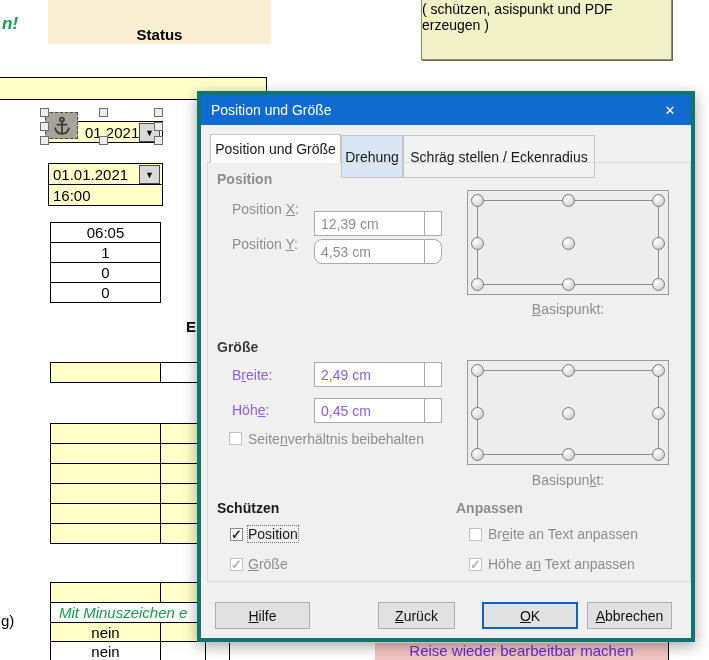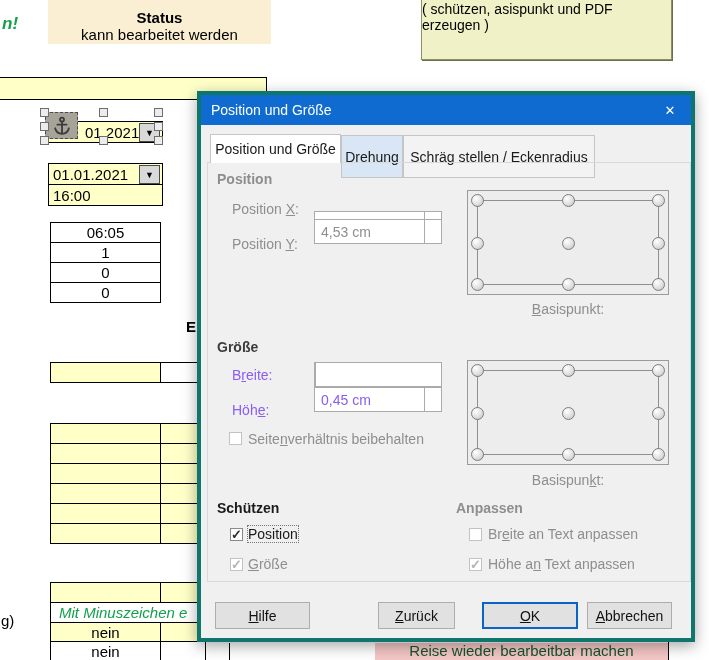--- a/index.html
+++ b/index.html
@@ -13,21 +13,21 @@
   .green-i{color:#13a04c;font-style:italic;}
   .status-box{left:48px;top:-12px;width:223px;height:56px;background:#faefd2;display:flex;flex-direction:column;justify-content:flex-end;align-items:center;padding-bottom:1px;box-sizing:border-box;}
   .status-box .t1{font-weight:bold;font-size:15px;}
   .status-box .t2{font-size:15px;}
   .note-box{left:421px;top:-32px;width:251px;height:92px;background:#f1f1c7;border:1px solid #8f8f63;
             box-shadow:1px 1px 0 #6e6e4e;box-sizing:border-box;display:flex;align-items:flex-end;justify-content:center;padding-bottom:26px;font-size:14px;}
   .dd{position:absolute;width:21px;height:19px;background:#d9d9d9;border:1px solid #4a4a4a;box-sizing:border-box;
       display:flex;align-items:center;justify-content:center;font-size:9px;color:#000;}
   .handle{position:absolute;width:9px;height:9px;background:#ececec;border:1px solid #6e6e6e;box-sizing:border-box;z-index:3;}
   .anchor{position:absolute;left:45px;top:112px;width:33px;height:27px;background:#a7a399;border:1px dashed #4a4a4a;box-sizing:border-box;z-index:2;display:flex;align-items:center;justify-content:center;}
-  .pinkcell{left:375px;top:643px;width:293px;height:17px;background:#f3c7c5;color:#14532d;font-size:15px;display:flex;justify-content:center;align-items:flex-start;line-height:16px;}
+  .pinkcell{left:375px;top:643px;width:293px;height:17px;background:#f3c7c5;color:#6d28d9;font-size:15px;display:flex;justify-content:center;align-items:flex-start;line-height:16px;}
   .vline{position:absolute;width:1px;background:#000;}
   
   #dlg{position:absolute;left:197px;top:91px;width:498px;height:551px;background:#f0f0f0;
        border:4px solid #0f766e;box-shadow:0 4px 14px rgba(0,0,0,.35);box-sizing:border-box;z-index:10;font-size:14px;}
   .titlebar{position:absolute;left:0;top:0;right:0;height:30px;background:#0f6bd0;color:#fff;display:flex;align-items:center;padding-left:10px;box-sizing:border-box;font-size:14px;}
   .closebtn{position:absolute;right:0;top:0;width:42px;height:30px;display:flex;align-items:center;justify-content:center;color:#fff;font-size:13px;}
   .tab{position:absolute;top:40px;height:43px;border:1px solid #c5c5c5;box-sizing:border-box;display:flex;align-items:center;justify-content:center;font-size:14px;color:#1a1a1a;background:#f3f3f3;}
   .tab.active{background:#fff;border-bottom:none;top:39px;height:29px;z-index:3;}
   .tab.hl{background:#d8e6f5;}
   .frame{position:absolute;left:6px;top:67px;width:484px;height:420px;border:1px solid #d9d9d9;box-sizing:border-box;}
@@ -62,21 +62,20 @@
 </style>
 </head>
 <body>
 
 <div id="canvas">
 
   <div class="abs green-i" style="left:2px;top:14px;font-size:17px;font-weight:bold;">n!</div>
 
   <div class="abs status-box">
     <div class="t1">Status</div>
-    <div class="t2">kann bearbeitet werden</div>
   </div>
 
   <div class="abs note-box">
     <span>( schützen, asispunkt und PDF erzeugen )</span>
   </div>
 
   <div class="cell yellow" style="left:-6px;top:77px;width:273px;height:23px;"></div>
 
   <div class="cell yellow" style="left:48px;top:121px;width:115px;height:22px;padding-left:36px;">01.2021</div>
   <div class="dd" style="left:139px;top:123px;">▼</div>
@@ -157,21 +156,21 @@
     <div class="sect dis" style="left:16px;top:76px;">Position</div>
     <div class="lbl dis" style="left:31px;top:106px;">Position <u>X</u>:</div>
     <div class="spin" style="left:113px;top:116px;">
       <span class="val dis">12,39 cm</span>
       <span class="btns">
           <span class="up"></span>
           <span class="dn"></span>
         </span>
     </div>
     <div class="lbl dis" style="left:31px;top:141px;">Position <u>Y</u>:</div>
-    <div class="spin" style="left:113px;top:124px;">
+    <div class="spin" style="left:113px;top:144px;border-radius:8px;">
       <span class="val dis">4,53 cm</span>
       <span class="btns">
           <span class="up"></span>
           <span class="dn"></span>
         </span>
     </div>
 
     <div class="bp" style="left:266px;top:95px;">
       <div class="line"></div>
       <span class="h tl"></span>
@@ -182,27 +181,28 @@
       <span class="h mr"></span>
       <span class="h bl"></span>
       <span class="h bc"></span>
       <span class="h br"></span>
     </div>
     <div class="lbl dis" style="left:266px;top:206px;width:202px;text-align:center;"><u>B</u>asispunkt:</div>
 
     <div class="sect" style="left:16px;top:244px;color:#3c3c3c;">Größe</div>
     <div class="lbl dis2" style="left:31px;top:272px;">B<u>r</u>eite:</div>
     <div class="spin" style="left:113px;top:267px;">
+      <span class="val dis2">2,49 cm</span>
       <span class="btns">
           <span class="up"></span>
           <span class="dn"></span>
         </span>
     </div>
     <div class="lbl dis2" style="left:31px;top:307px;">Höh<u>e</u>:</div>
-    <div class="spin" style="left:113px;top:292px;gap:16px;">
+    <div class="spin" style="left:113px;top:303px;gap:16px;">
       <span class="val dis2">0,45 cm</span>
       <span class="btns">
           <span class="up"></span>
           <span class="dn"></span>
         </span>
     </div>
     <span class="cb disb" style="left:28px;top:337px;"></span>
     <div class="lbl dis" style="left:47px;top:336px;">Seite<u>n</u>verhältnis beibehalten</div>
 
     <div class="bp" style="left:266px;top:265px;">

